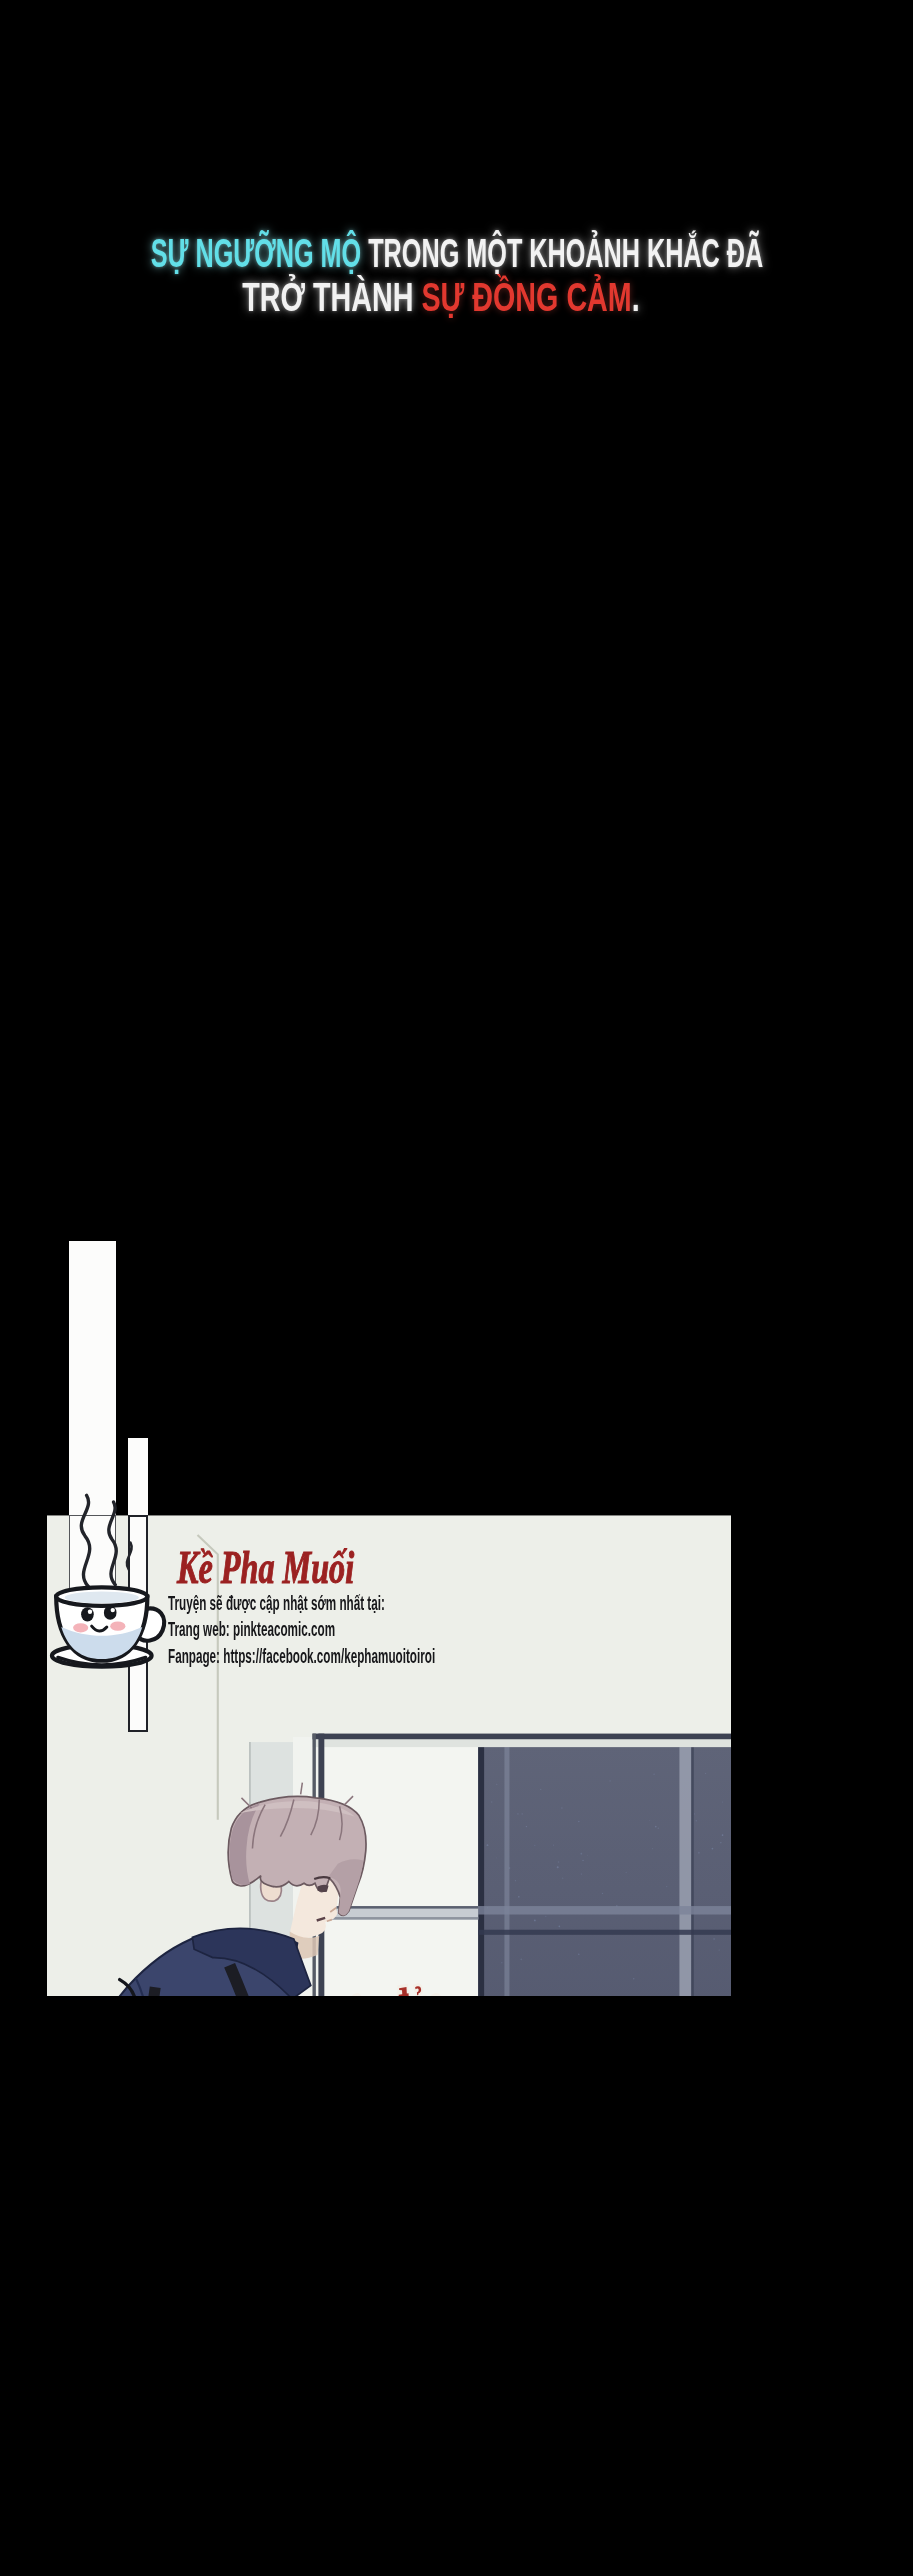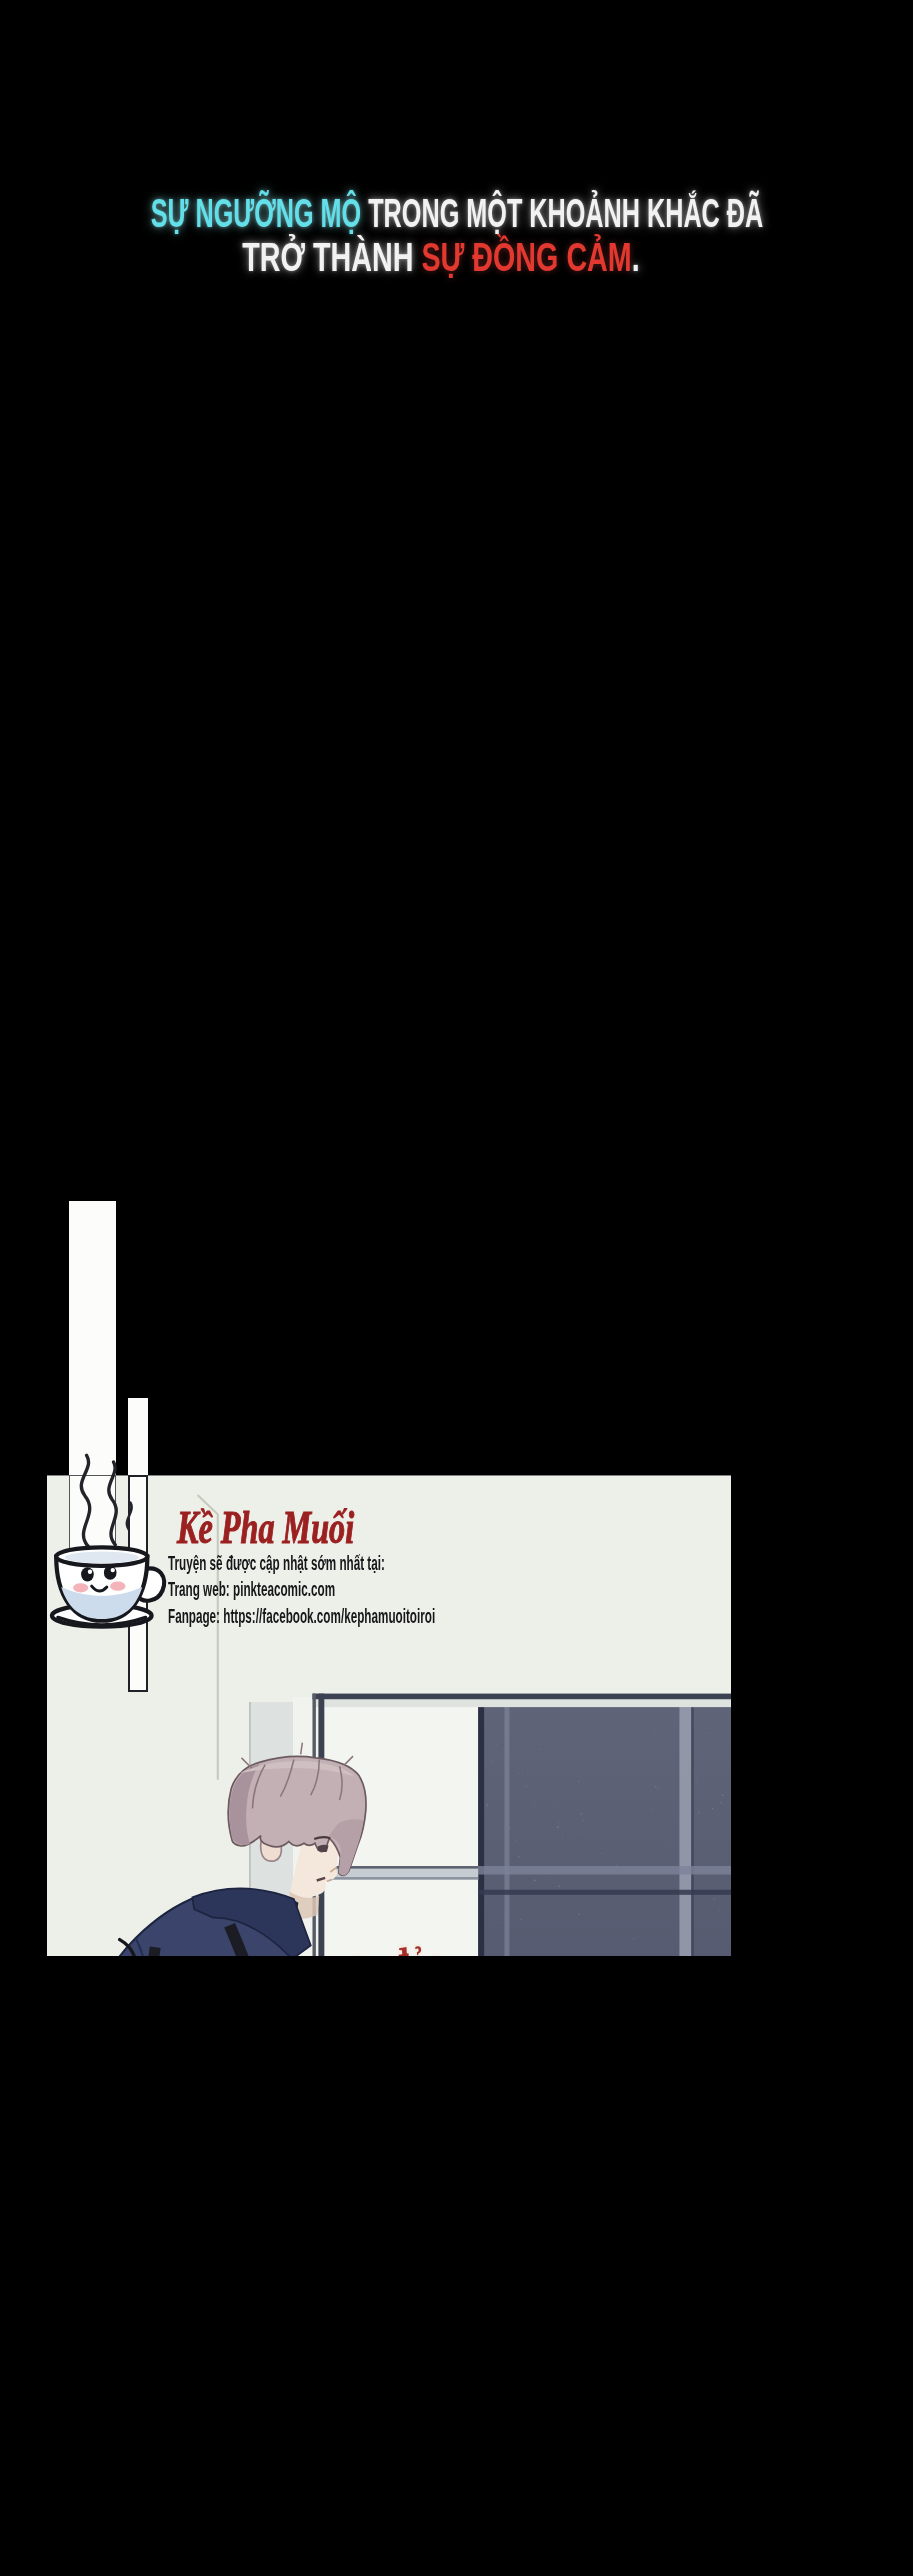--- a/index.html
+++ b/index.html
@@ -1,17 +1,17 @@
 <!DOCTYPE html>
 <html style="font-size:13.5px"><head>
 <meta charset="utf-8">
 <style>
   html,body{margin:0;padding:0;background:#000;}
   #page{position:relative;width:914px;height:1956px;background:#000;overflow:hidden;
-        font-family:"Liberation Sans",sans-serif;}
+        font-family:"Liberation Sans",sans-serif;margin-top:40px;}
   .hl{position:absolute;width:914px;text-align:center;font-weight:bold;font-size:41px;
       white-space:nowrap;letter-spacing:0px;}
   .hl>span{display:inline-block;}
   .cyan{color:#62dfe8;text-shadow:0 0 12px rgba(150,240,245,.65),0 0 4.2px rgba(150,240,245,.4);}
   .wht{color:#f2f2f2;text-shadow:0 0 12px rgba(255,255,255,.55),0 0 4.2px rgba(255,255,255,.35);}
   .red{color:#e2382f;text-shadow:0 0 8.5px rgba(230,80,70,.4);}
   .bar{position:absolute;background:#fcfcfb;box-sizing:border-box;}
   .blk{position:absolute;font-weight:bold;color:#17171a;white-space:nowrap;
        font-size:20px;transform-origin:0 0;}
 </style>

